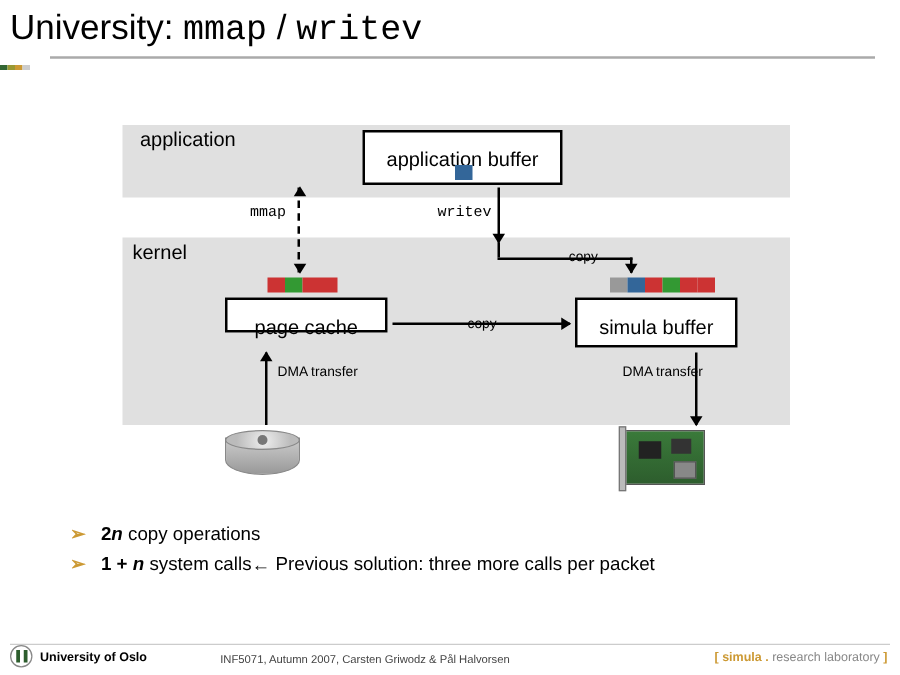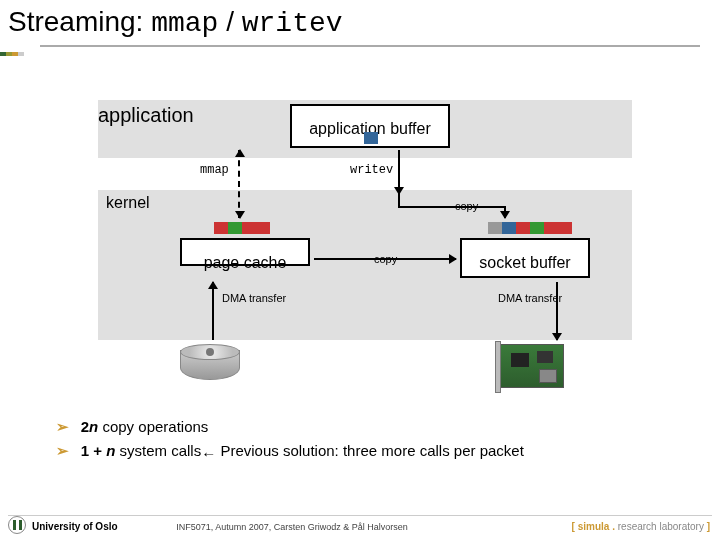--- a/index.html
+++ b/index.html
@@ -52,21 +52,21 @@
     background: #e0e0e0;
   }
   .kernel-band {
     position: absolute;
     top: 190px;
     left: 98px;
     width: 534px;
     height: 150px;
     background: #e0e0e0;
   }
-  .app-label { position: absolute; top: 104px; left: 98px; font-size: 20px; text-align: right; }
+  .app-label { position: absolute; top: 104px; left: 112px; font-size: 16px; text-align: right; }
   .kernel-label { position: absolute; top: 194px; left: 106px; font-size: 16px; }
 
   .box {
     position: absolute;
     background: #fff;
     border: 2px solid #000;
     text-align: center;
     font-size: 16px;
     padding-top: 14px;
   }
@@ -195,21 +195,21 @@
   .footer-right .rb { color:#cc9933; font-weight:bold; }
   .footer-rule { position:absolute; bottom:24px; left:8px; width:704px; height:1px; background:#ccc; }
 
   .bent { position:absolute; }
   .bent .seg { position:absolute; background:#000; }
 </style>
 </head>
 <body>
 
 <div class="title">
-  <span>Streaming: </span><span class="mono">mmap</span><span> / </span><span class="mono">writev</span>
+  <span>University: </span><span class="mono">mmap</span><span> / </span><span class="mono">writev</span>
 </div>
 <div class="accent-bars">
   <span class="ab1"></span><span class="ab2"></span><span class="ab3"></span><span class="ab4"></span>
 </div>
 <div class="title-rule"></div>
 
 <div class="app-band"></div>
 <div class="kernel-band"></div>
 <div class="app-label">application</div>
 <div class="kernel-label">kernel</div>
@@ -229,21 +229,21 @@
 </div>
 <div class="box socket-buffer">
   <div class="chips">
     <span class="gray"></span>
       <span class="b"></span>
       <span class="r"></span>
       <span class="g"></span>
       <span class="r"></span>
       <span class="r"></span>
   </div>
-  <span>socket buffer</span>
+  <span>simula buffer</span>
 </div>
 
 <div class="small-label mmap-label">mmap</div>
 <div class="small-label writev-label">writev</div>
 <div class="plain-small copy-label1">copy</div>
 <div class="plain-small copy-label2">copy</div>
 <div class="plain-small dma-label1">DMA transfer</div>
 <div class="plain-small dma-label2">DMA transfer</div>
 
 <div class="dashed-v" style="top:150px; left:238px; height:68px;">

